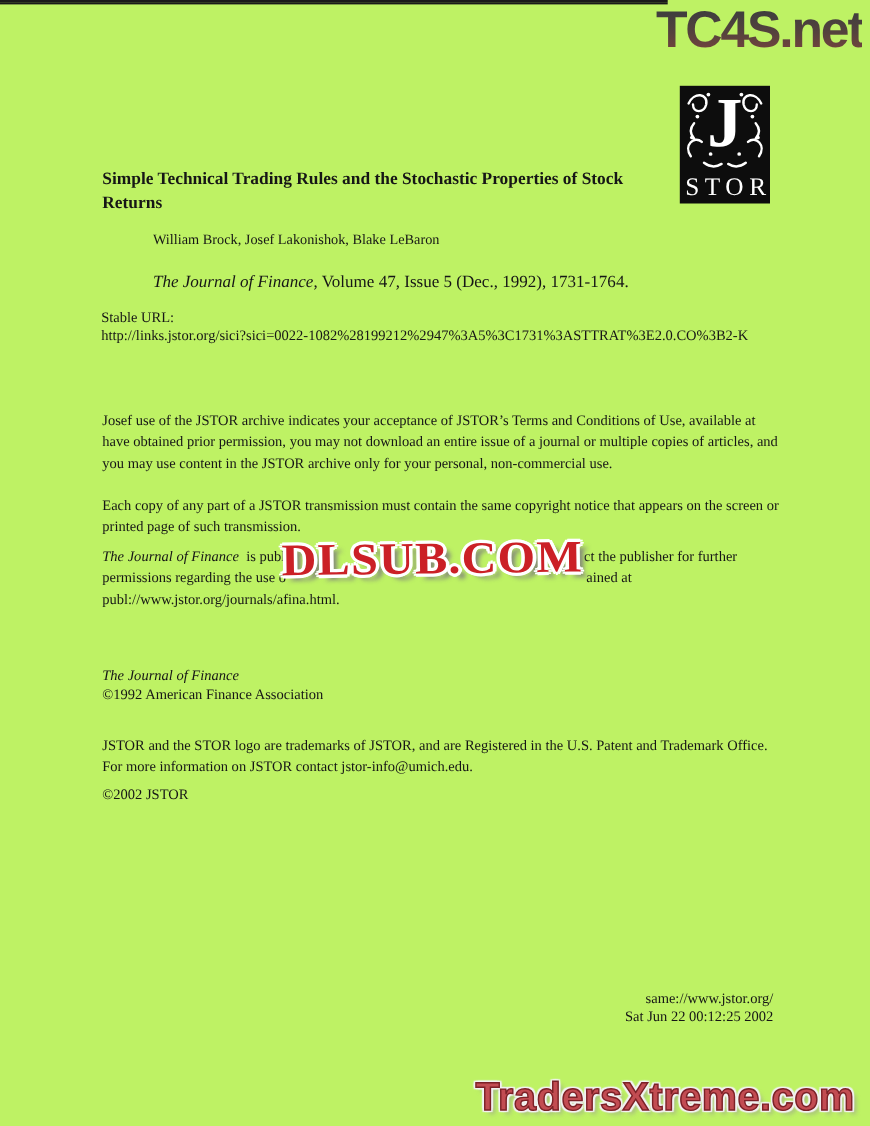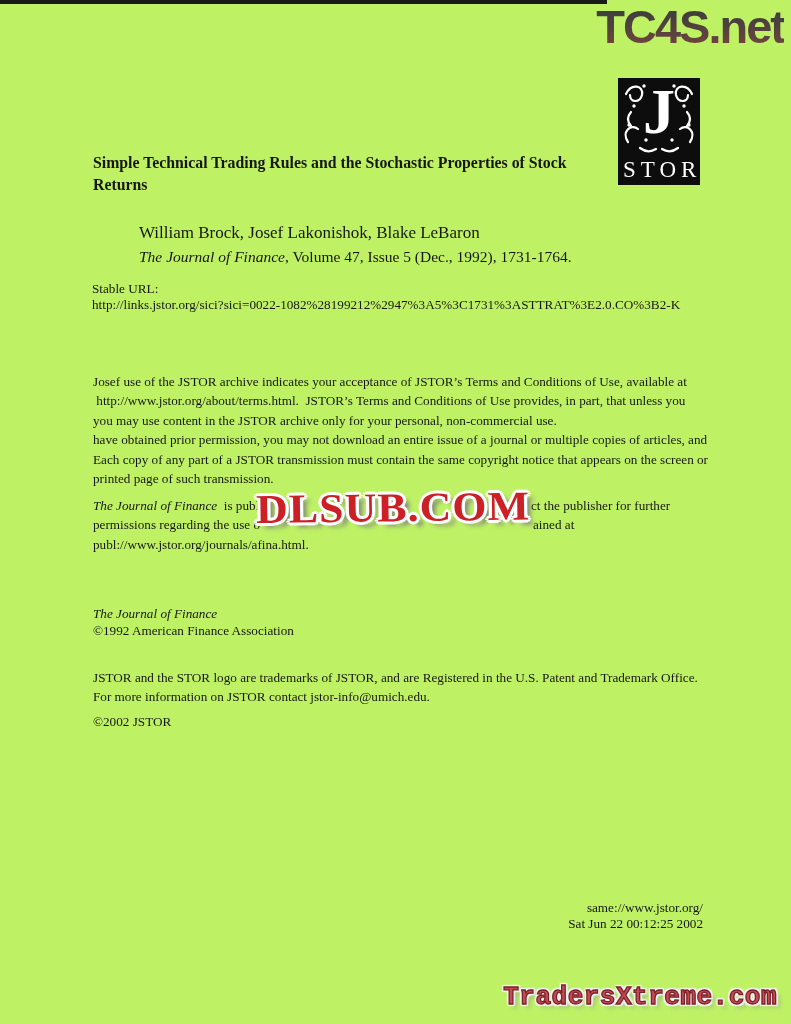--- a/index.html
+++ b/index.html
@@ -25,22 +25,22 @@
     font-size:41px; line-height:46px; letter-spacing:1px;
     color:#cb2026;
     transform:scaleX(1.07) rotate(-0.8deg); transform-origin:left center;
     text-shadow:
       -3px 0 0 #fff, 3px 0 0 #fff, 0 -3px 0 #fff, 0 3px 0 #fff,
       -2px -2px 0 #fff, 2px -2px 0 #fff, -2px 2px 0 #fff, 2px 2px 0 #fff,
       6px 5px 4px rgba(125,125,125,0.85);
   }
   .wm-bottom {
     position:absolute; top:977px; right:14px;
-    font-family:Liberation Mono, monospace; font-weight:bold;
-    font-size:26px; line-height:40px; letter-spacing:0.5px;
+    font-family:Liberation Sans, sans-serif; font-weight:bold;
+    font-size:36px; line-height:40px; letter-spacing:0.5px;
     color:#c24c52; -webkit-text-stroke:1.3px #7c2127;
     text-shadow:
       -2px 0 1px #f2f2f2, 2px 0 1px #f2f2f2, 0 -2px 1px #f2f2f2, 0 2px 1px #f2f2f2,
       -2px -2px 1px #f2f2f2, 2px -2px 1px #f2f2f2, -2px 2px 1px #f2f2f2, 2px 2px 1px #f2f2f2,
       4px 4px 4px rgba(150,150,150,0.6);
     text-align: right;
   }
 
   
   .jstor-logo {
@@ -54,21 +54,21 @@
     font-size:64px; line-height:80px; color:#ffffff;
   }
   .logo-stor {
     position:absolute; left:0; bottom:3px; width:82px; text-align:center;
     font-family:"Liberation Serif", serif; font-size:23px; line-height:25px;
     color:#ffffff; letter-spacing:5px; text-indent:5px;
   }
 
   
   .title { left:93px; top:152px; font-weight:bold; font-size:15.8px; line-height:22px; }
-  .authors { left:139px; top:208px; font-size:17px; line-height:20px; white-space:pre;margin-top:15px; }
+  .authors { left:139px; top:208px; font-size:13px; line-height:20px; white-space:pre; }
   .citation { left:139px; top:247px; font-size:15.5px; line-height:20px; white-space:pre;text-align:right; }
   .stable { left:92px; top:281px; font-size:13.2px; line-height:15.8px; }
   .hr { left:93px; width:607px; height:2px; background:#1a1a1a; }
   .hr1 { top:335px; }
   .hr2 { top:569px; }
   .body-para { font-size:13.2px; line-height:19.3px; }
   .para1 { left:93px; top:372px; }
   .para2 { left:93px; top:450px; }
   .para3 { left:93px; top:496px; width:607px; }
   .para3 .rel { position:relative; }
@@ -123,23 +123,22 @@
 
   <div class="abs stable">
     <div class="line">Stable URL:</div>
     <div class="line">http://links.jstor.org/sici?sici=0022-1082%28199212%2947%3A5%3C1731%3ASTTRAT%3E2.0.CO%3B2-K</div>
   </div>
 
   <div class="hr hr1"></div>
 
   <div class="abs body-para para1">
     <div class="line">Josef use of the JSTOR archive indicates your acceptance of JSTOR’s Terms and Conditions of Use, available at</div>
-    <div class="line"> http://www.jstor.org/about/terms.html.  JSTOR’s Terms and Conditions of Use provides, in part, that unless you</div>
+    <div class="line">have obtained prior permission, you may not download an entire issue of a journal or multiple copies of articles, and</div>
     <div class="line">you may use content in the JSTOR archive only for your personal, non-commercial use.</div>
-    <div class="line">have obtained prior permission, you may not download an entire issue of a journal or multiple copies of articles, and</div>
   </div>
 
   <div class="abs body-para para2">
     <div class="line">Each copy of any part of a JSTOR transmission must contain the same copyright notice that appears on the screen or</div>
     <div class="line">printed page of such transmission.</div>
   </div>
 
   <div class="abs body-para para3">
     <div class="line rel"><span class="it">The Journal of Finance</span><span>  is publ</span><span class="frag" style="left:438px">ct the publisher for further</span></div>
     <div class="line rel"><span>permissions regarding the use o</span><span class="frag" style="left:440px">ained at</span></div>

